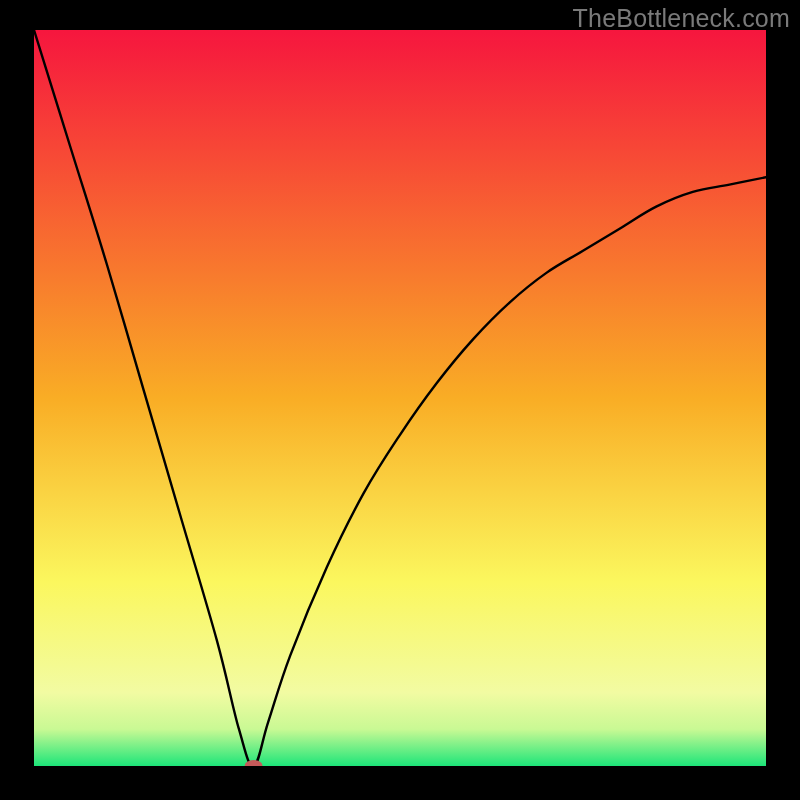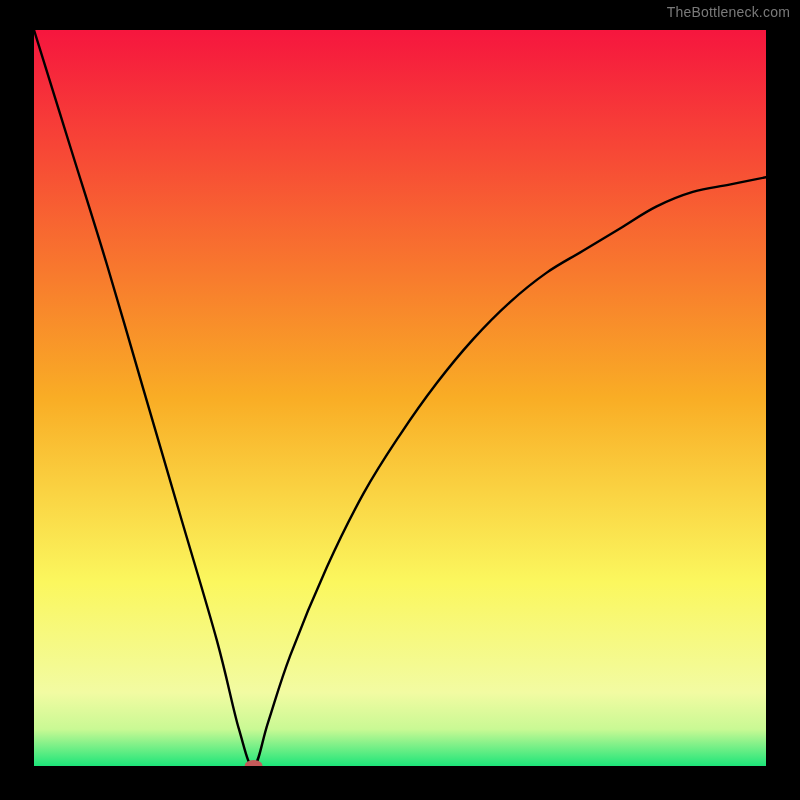--- a/index.html
+++ b/index.html
@@ -15,21 +15,21 @@
     position: relative;
     width: 800px;
     height: 800px;
     background: #000;
   }
   .watermark {
     position: absolute;
     top: 4px;
     right: 10px;
     color: #7a7a7a;
-    font-size: 14px;
+    font-size: 25px;
     font-weight: 500;
     font-family: Arial, sans-serif;
     letter-spacing: 0.2px;
     z-index: 5;
     text-align: center;
   }
   .plot {
     position: absolute;
     left: 34px;
     top: 30px;

